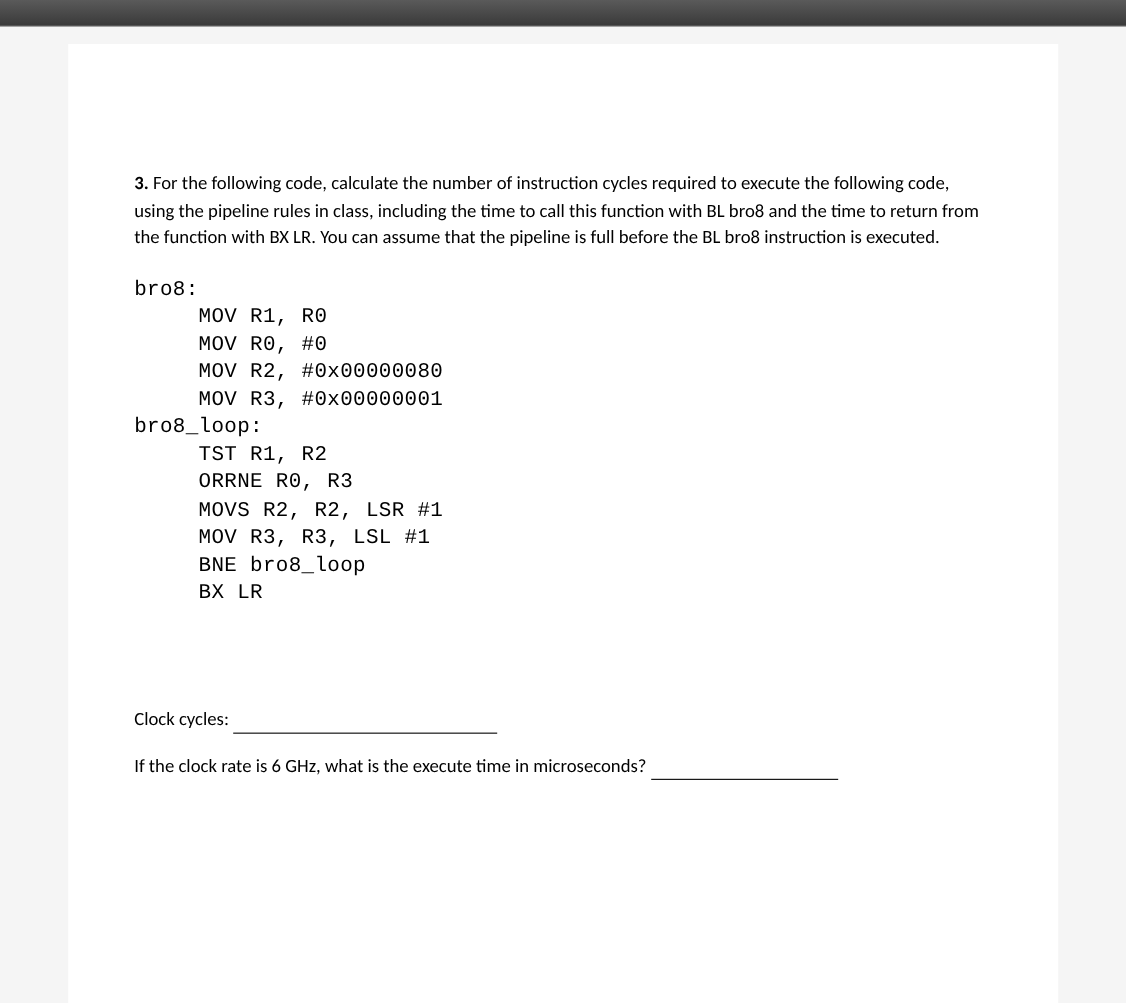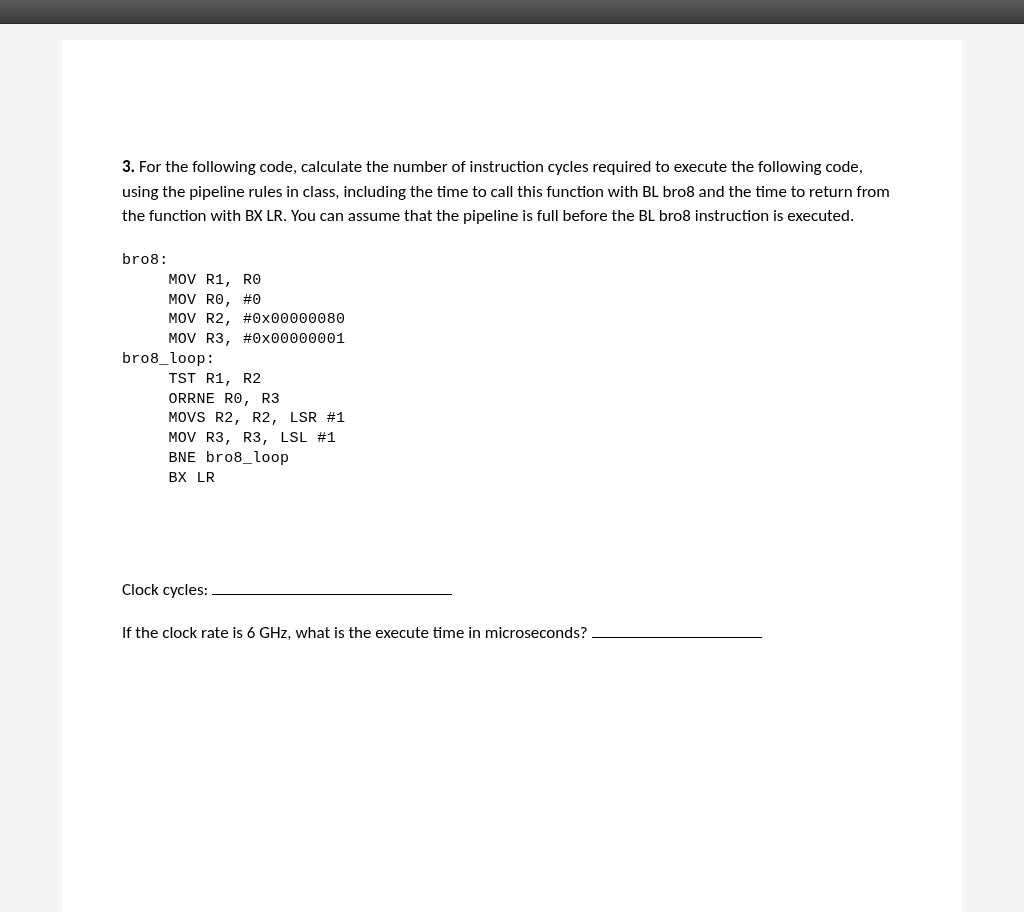--- a/index.html
+++ b/index.html
@@ -24,30 +24,30 @@
       font-size: 17px;
       line-height: 1.45;
       color: #000;
     }
     .prompt {
       margin-bottom: 22px;
     }
     .bold { font-weight: 700; }
     .code-block {
       font-family: "Courier New", Courier, monospace;
-      font-size: 15px;
+      font-size: 19px;
       white-space: pre;
       line-height: 1.32;
       margin-bottom: 90px;
       letter-spacing: 0.3px;
     }
     .answer-line {
       margin-top: 18px;
       display: flex;
-      align-items: flex-start;
+      align-items: flex-end;
     }
     .blank {
       display: inline-block;
       border-bottom: 1px solid #000;
       height: 1em;
       vertical-align: baseline;
       margin-left: 4px;
     }
     .blank-long { width: 240px; }
     .blank-med  { width: 170px; }

